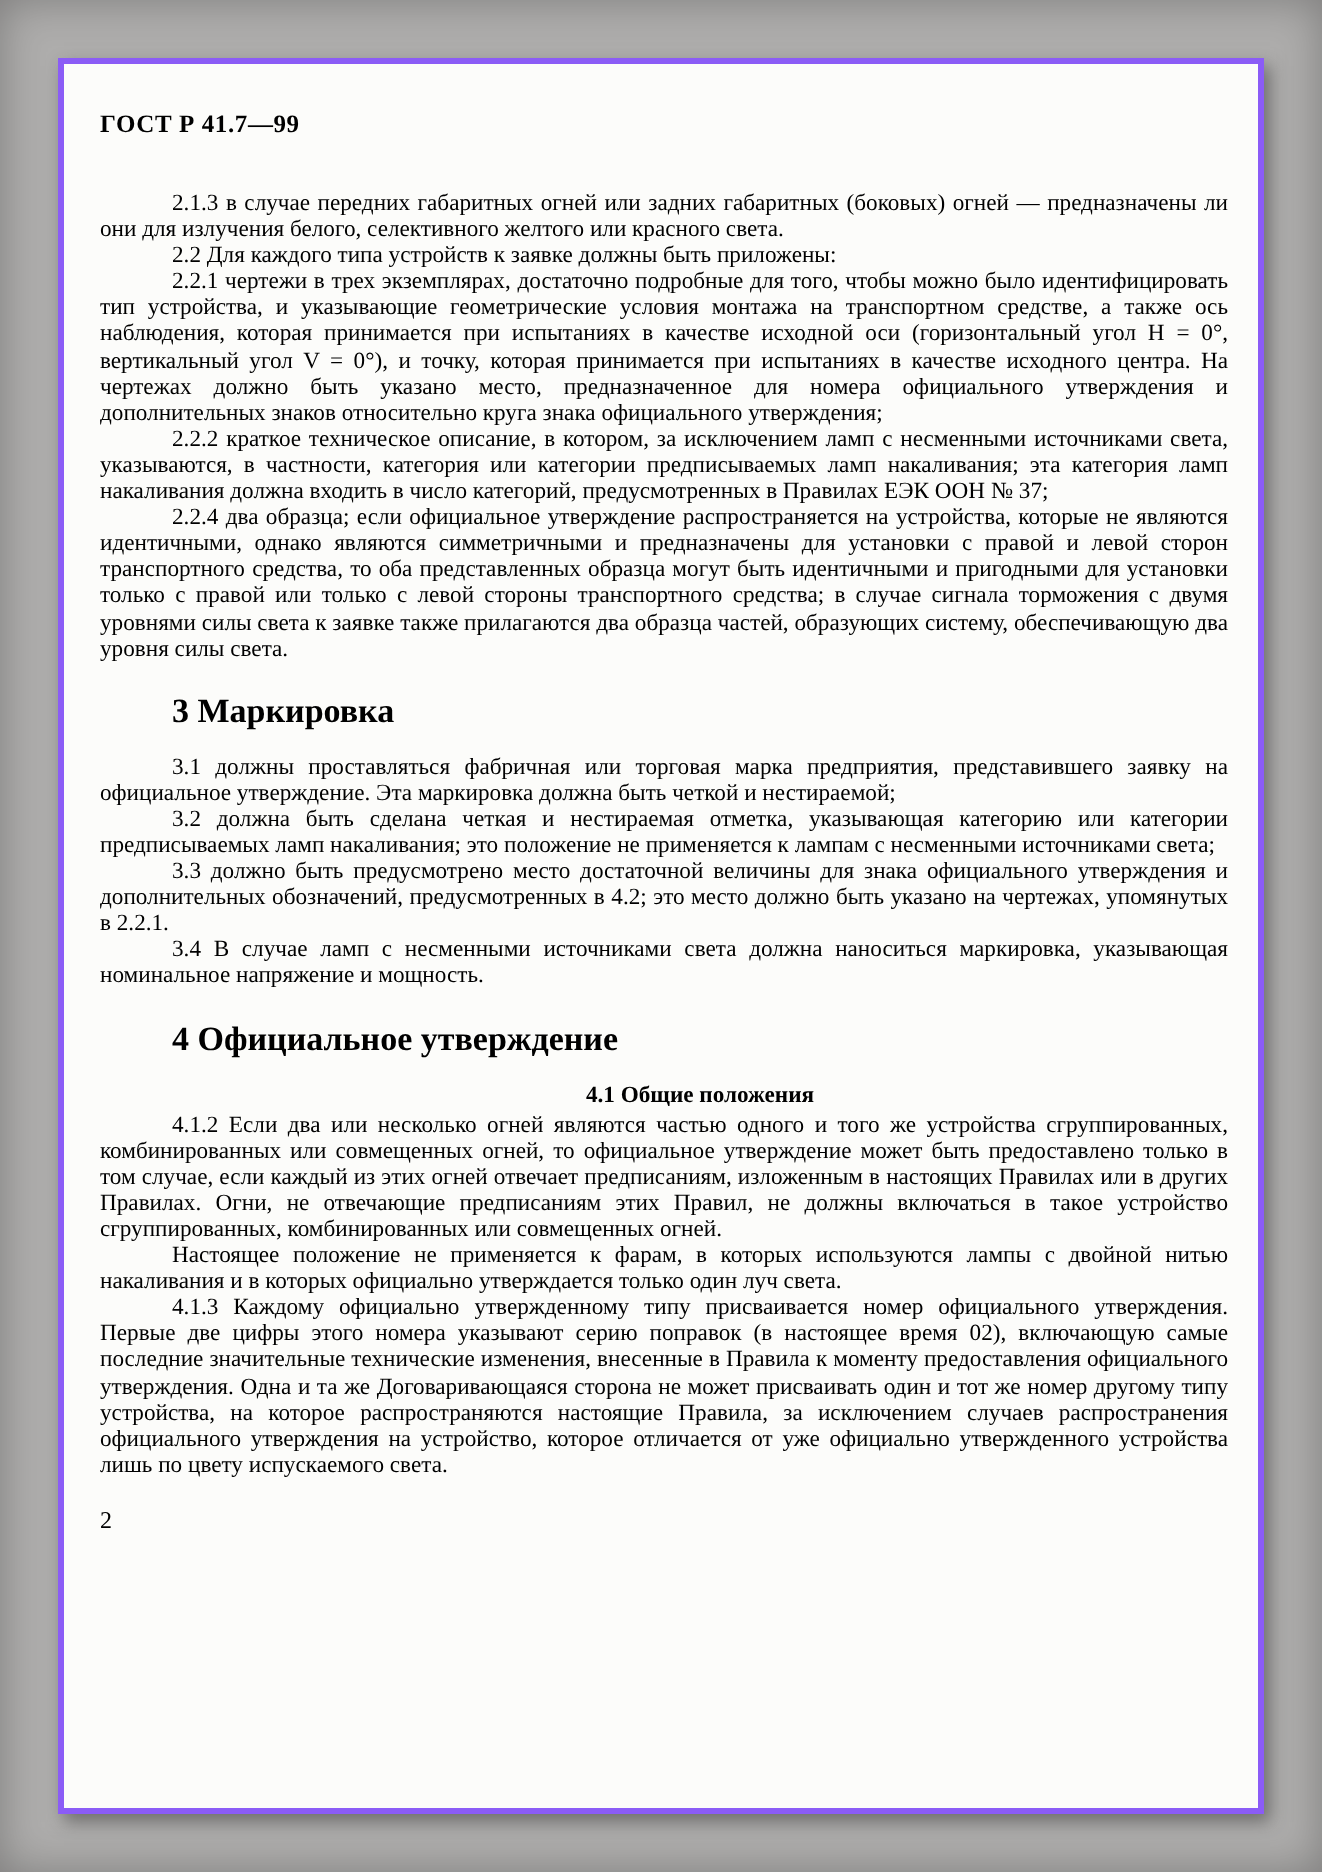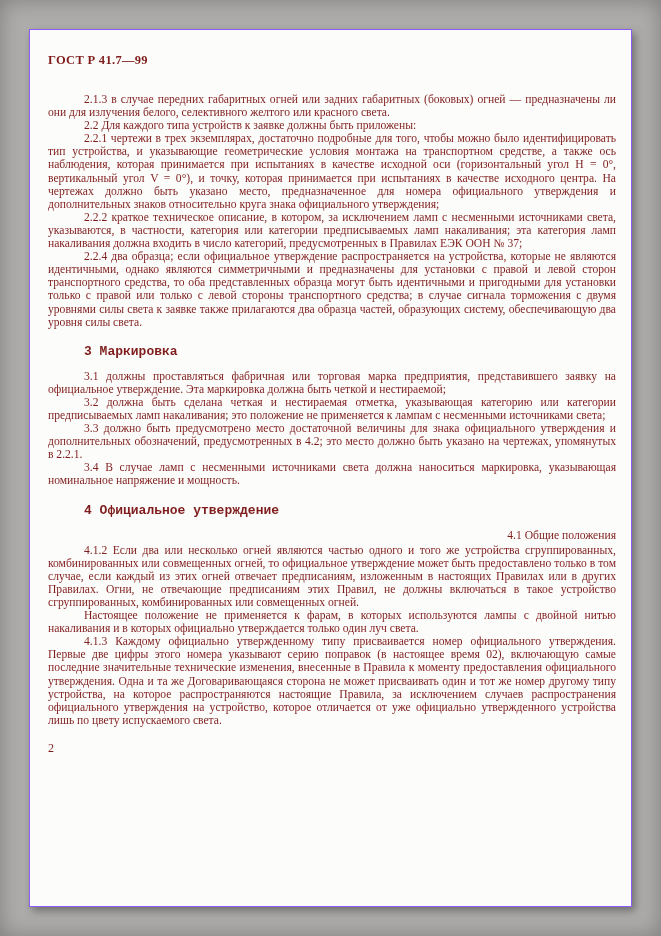--- a/index.html
+++ b/index.html
@@ -21,24 +21,24 @@
     pointer-events: none;
   }
 
   .page {
     position: absolute;
     left: 29px;
     top: 29px;
     width: 603px;
     height: 878px;
     background: #fcfcfa;
-    border: 1px solid #8b5cf6;
+    border: 3px solid #8b5cf6;
     box-shadow: 3px 4px 8px rgba(50,50,50,0.5);
     padding: 23px 15px 0 18px;
-    color: #7f1d1d;
+    color: #000000;
     overflow: hidden;
   }
 
   .doc-header {
     font-weight: bold;
     font-size: 12.5px;
     letter-spacing: 0.3px;
   }
 
   .content { margin-top: 25px; }
@@ -46,33 +46,32 @@
   .content p.paragraph {
     margin: 0;
     font-size: 11.6px;
     line-height: 13.1px;
     text-align: justify;
     text-indent: 36px;
     hyphens: auto;
   }
 
   .content h2.section-heading {
-    font-size: 13px;
+    font-size: 17px;
     font-weight: bold;
     margin: 15px 0 11px 36px;
-    font-family: Liberation Mono, monospace;
   }
 
   .content p.sub-heading {
     font-size: 11.6px;
     line-height: 13.1px;
-    font-weight: normal;
+    font-weight: bold;
     margin: 7px 0 2px 0;
     text-indent: 36px;
-    text-align: right;
+    text-align: center;
   }
 
   .page-number {
     font-size: 12px;
     margin-top: 14px;
   }
 </style>
 </head>
 <body>
 

